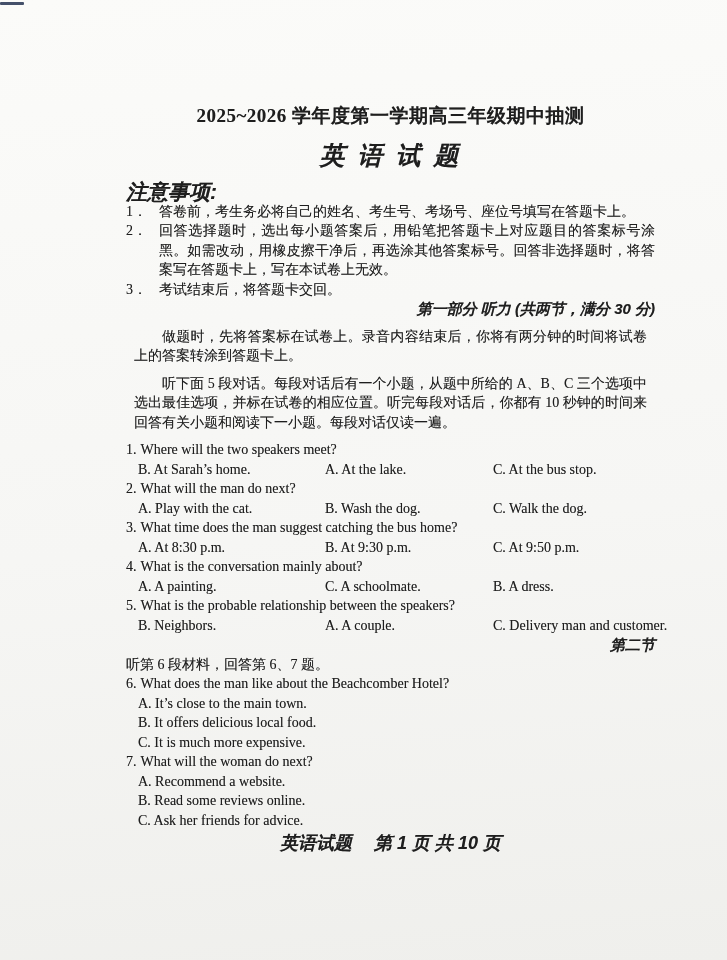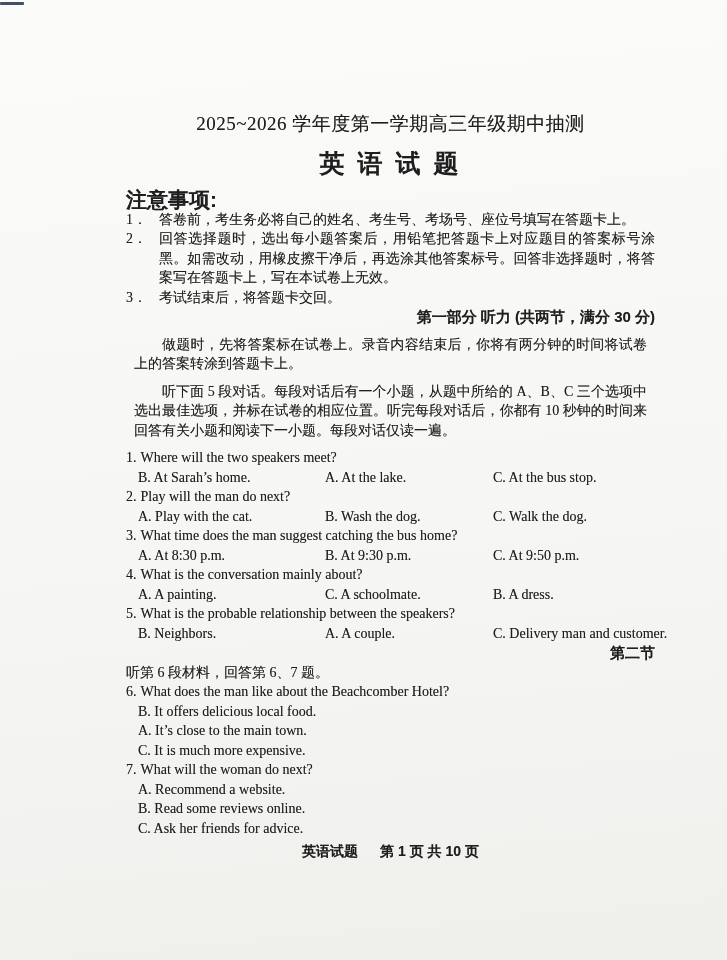--- a/index.html
+++ b/index.html
@@ -13,43 +13,43 @@
     text-shadow:0 0 .4px rgba(30,30,30,.45);
   }
   .scan-mark{
     position:absolute;top:2px;left:0;width:24px;height:3px;
     background:#44506a;border-radius:1px;
   }
   .content{
     position:absolute;left:126px;top:100px;width:529px;
     font-size:14px;line-height:19.5px;
   }
-  .hei{font-family:"Liberation Sans","DejaVu Sans",sans-serif;font-weight:bold;}
+  .hei{font-family:"Liberation Sans","DejaVu Sans",sans-serif;font-weight:bold;font-style:italic;}
   .title{
-    margin:12px;text-align:center;
-    font-size:19px;font-weight:normal;line-height:24px;letter-spacing:.5px;
+    margin:4px;text-align:center;
+    font-size:19px;font-weight:bold;line-height:24px;letter-spacing:.5px;
   }
   .subtitle{
     margin:12px 0 0;text-align:center;
     font-size:25px;line-height:30px;letter-spacing:3px;
   }
   .notice-heading{margin-top:12px;font-size:21px;line-height:19.5px;}
   .notice-item{position:relative;padding-left:33px;text-align:justify;}
   .notice-item .num{position:absolute;left:0;top:0;}
   .part-heading,.section-heading{font-size:15px;line-height:19.5px;text-align:right;}
   .para{margin:8px;text-indent:2em;text-align:justify;}
   .q-line{white-space:nowrap;}
   .q-line .q-num{margin-right:4px;}
   .opt-row{
     display:grid;grid-template-columns:187px 168px 1fr;
     margin-left:12px;white-space:nowrap;
   }
   .opt-stack{margin-left:12px;}
   .opt-stack div{white-space:nowrap;}
-  .footer{margin-top:4px;text-align:center;font-size:14px;}
+  .footer{margin-top:4px;text-align:center;font-size:18px;}
   .footer .gap{display:inline-block;width:22px;}
 </style>
 </head>
 <body>
 
 <div class="page">
   <div class="scan-mark"></div>
   <div class="content">
 
     <h1 class="title">2025~2026 学年度第一学期高三年级期中抽测</h1>
@@ -79,21 +79,21 @@
       </div>
       <div class="opt-row">
         <span>B. At Sarah’s home.</span>
         <span>A. At the lake.</span>
         <span>C. At the bus stop.</span>
       </div>
     </div>
 
     <div>
       <div class="q-line">
-        <span class="q-num">2.</span><span>Play will the man do next?</span>
+        <span class="q-num">2.</span><span>What will the man do next?</span>
       </div>
       <div class="opt-row">
         <span>A. Play with the cat.</span>
         <span>B. Wash the dog.</span>
         <span>C. Walk the dog.</span>
       </div>
     </div>
 
     <div>
       <div class="q-line">
@@ -129,22 +129,22 @@
     </div>
 
     <div class="section-heading hei">第二节</div>
     <div>听第 6 段材料，回答第 6、7 题。</div>
 
     <div>
       <div class="q-line">
         <span class="q-num">6.</span><span>What does the man like about the Beachcomber Hotel?</span>
       </div>
       <div class="opt-stack">
+        <div>A. It’s close to the main town.</div>
         <div>B. It offers delicious local food.</div>
-        <div>A. It’s close to the main town.</div>
         <div>C. It is much more expensive.</div>
       </div>
     </div>
 
     <div>
       <div class="q-line">
         <span class="q-num">7.</span><span>What will the woman do next?</span>
       </div>
       <div class="opt-stack">
         <div>A. Recommend a website.</div>

